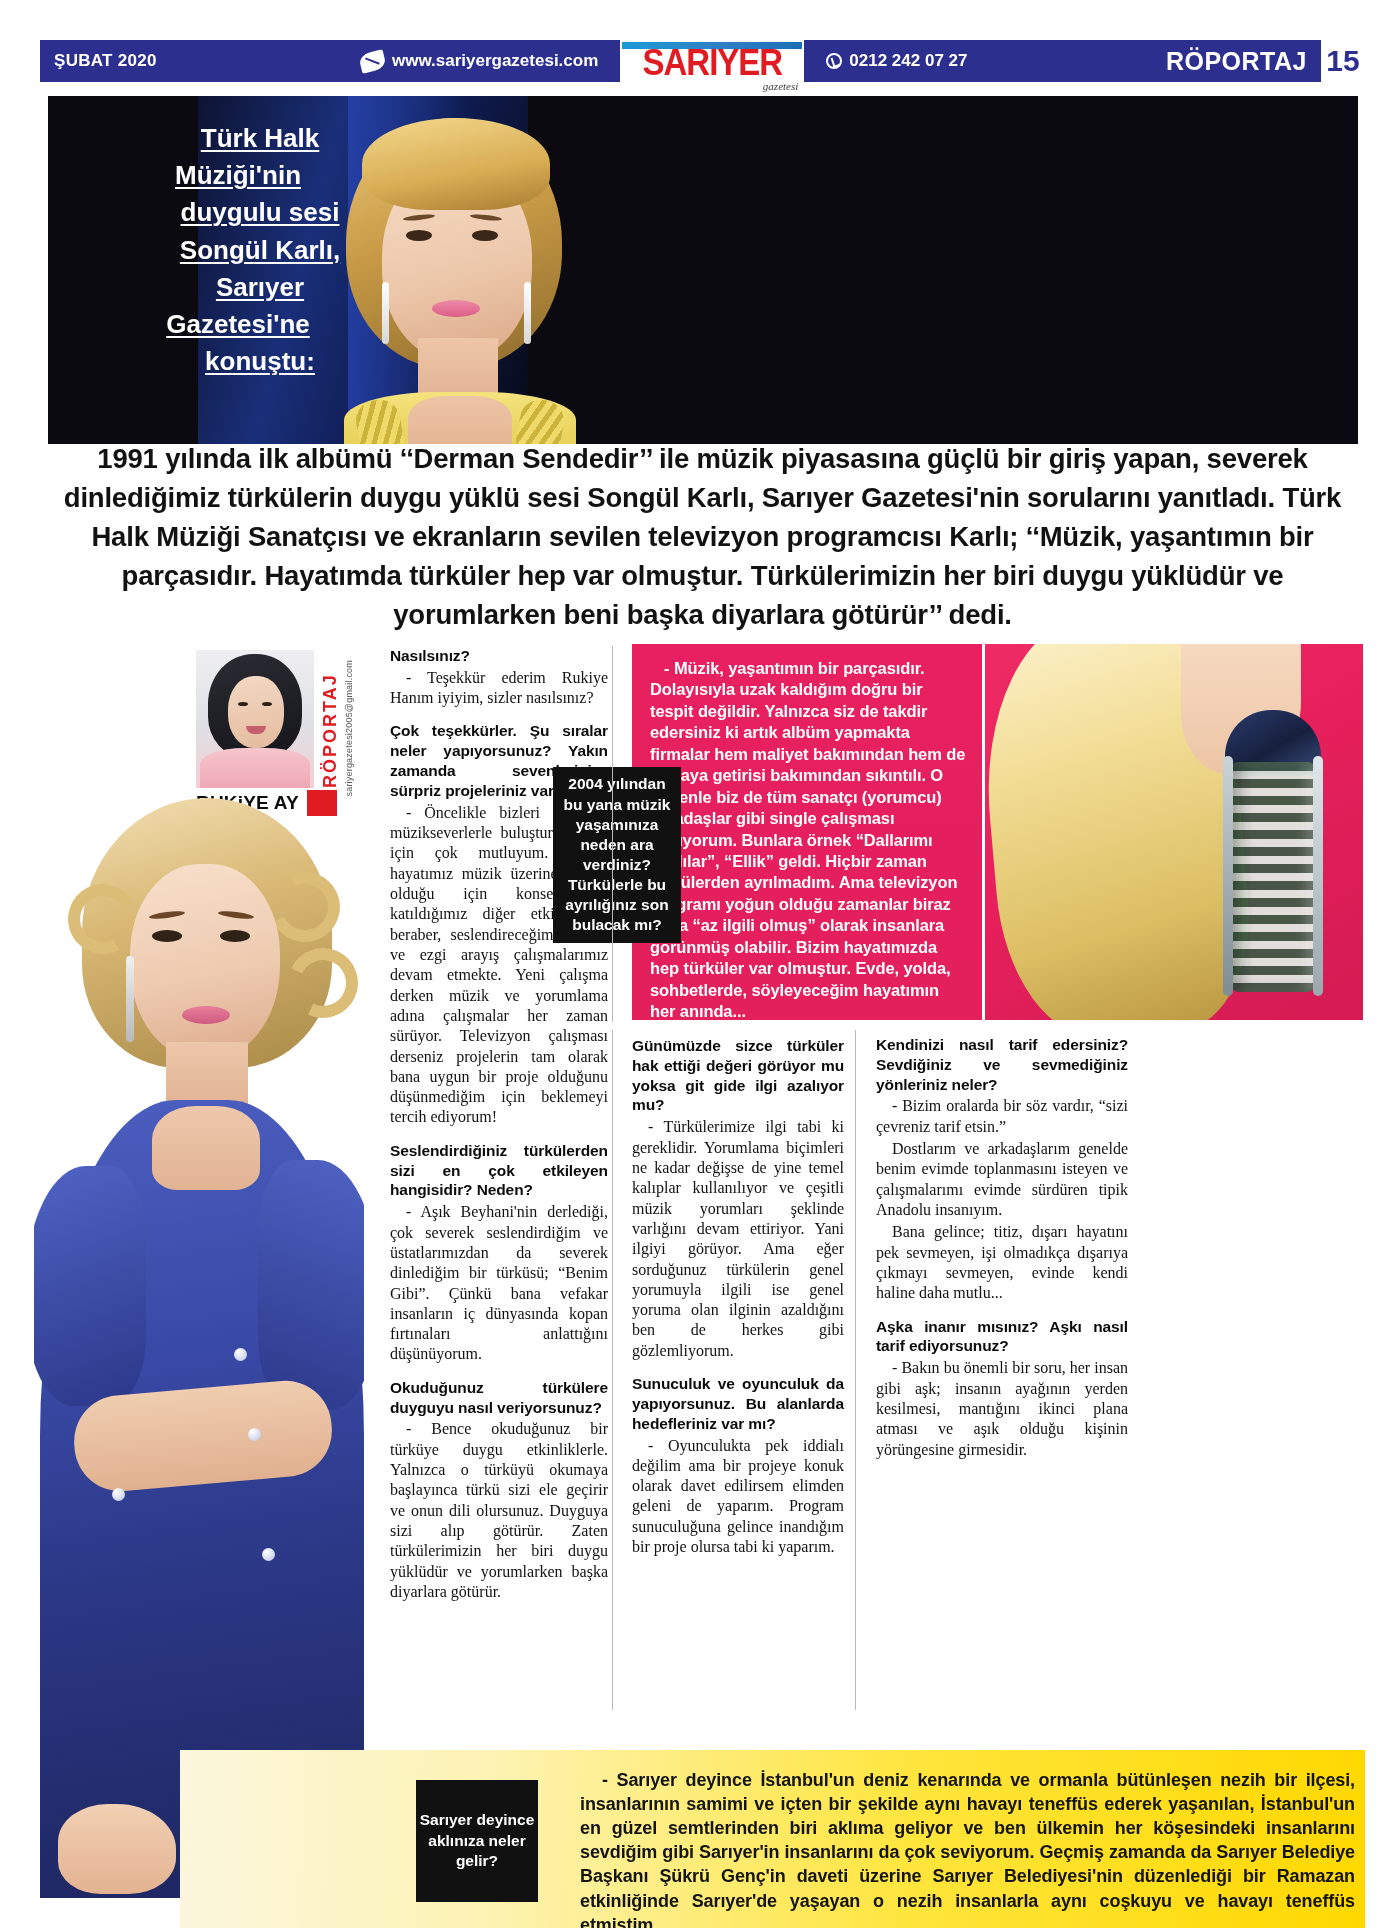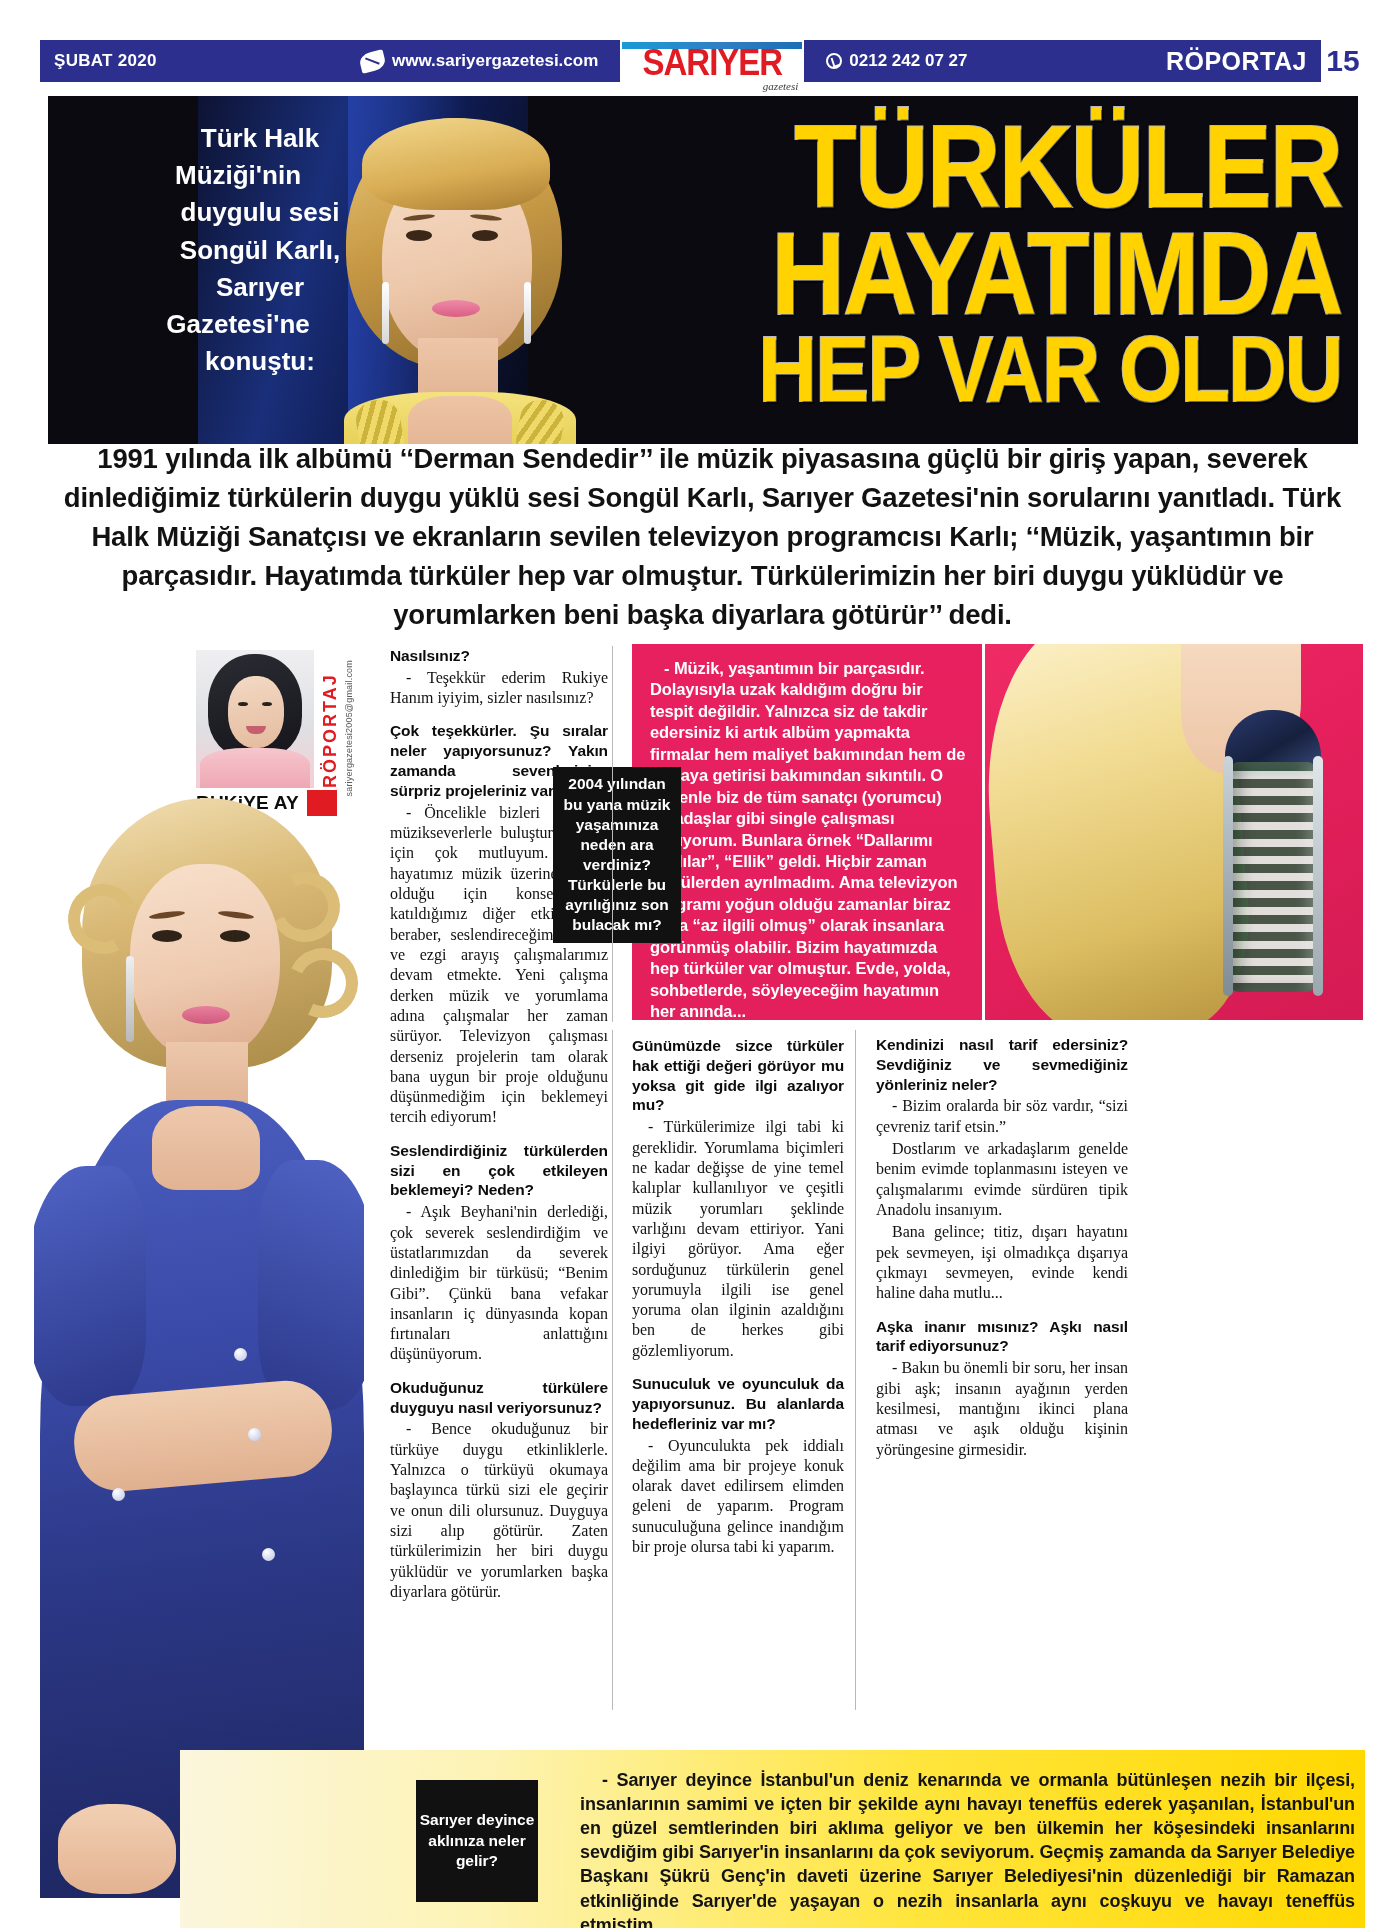--- a/index.html
+++ b/index.html
@@ -260,20 +260,21 @@
     left: 56px; top: 24px;
     width: 268px;
     color: #ffffff;
     font-size: 26px;
     font-weight: 700;
     line-height: 1.43;
     text-align: center;
     font-stretch: condensed;
   }
   .hero-kicker span {
+    text-decoration: underline;
     text-decoration-thickness: 2px;
     text-underline-offset: 3px;
     margin-left: 44px;
   }
 
   .hero-title {
     position: absolute;
     right: 16px; top: 18px;
     text-align: right;
     color: #ffd200;
@@ -666,25 +667,20 @@
   </div>
 
   <div class="hero-kicker">
     <span>Türk Halk Müziği'nin</span><br>
     <span>duygulu sesi</span><br>
     <span>Songül Karlı,</span><br>
     <span>Sarıyer Gazetesi'ne</span><br>
     <span>konuştu:</span>
   </div>
 
-  <div class="hero-title">
-    <div class="ht-l1">TÜRKÜLER</div>
-    <div class="ht-l2">HAYATIMDA</div>
-    <div class="ht-l3">HEP VAR OLDU</div>
-  </div>
 </div>
 
 <div class="lede">1991 yılında ilk albümü ‘‘Derman Sendedir’’ ile müzik piyasasına güçlü bir giriş yapan, severek dinlediğimiz türkülerin duygu yüklü sesi Songül Karlı, Sarıyer Gazetesi'nin sorularını yanıtladı. Türk Halk Müziği Sanatçısı ve ekranların sevilen televizyon programcısı Karlı; ‘‘Müzik, yaşantımın bir parçasıdır. Hayatımda türküler hep var olmuştur. Türkülerimizin her biri duygu yüklüdür ve yorumlarken beni başka diyarlara götürür’’ dedi.</div>
 
 <div class="reporter">
   <div class="rep-photo">
     <div class="rp-hair"></div>
     <div class="rp-face"></div>
     <div class="rp-eye l"></div>
     <div class="rp-eye r"></div>
@@ -699,21 +695,21 @@
     <span class="rep-name-text">RUKiYE AY</span>
     <span class="rep-name-sq"></span>
   </div>
 </div>
 
 <div class="tcol" style="left:390px; top:646px; width:218px;">
   <div class="q">Nasılsınız?</div>
   <div class="a">- Teşekkür ederim Rukiye Hanım iyiyim, sizler nasılsınız?</div>
   <div class="q">Çok teşekkürler. Şu sıralar neler yapıyorsunuz? Yakın zamanda sevenlerinize sürpriz projeleriniz var mı?</div>
   <div class="a">- Öncelikle bizleri Sarıyerli müzikseverlerle buluşturduğunuz için çok mutluyum. Bizim hayatımız müzik üzerine kurulu olduğu için konserlerimiz, katıldığımız diğer etkinliklerle beraber, seslendireceğimiz türkü ve ezgi arayış çalışmalarımız devam etmekte. Yeni çalışma derken müzik ve yorumlama adına çalışmalar her zaman sürüyor. Televizyon çalışması derseniz projelerin tam olarak bana uygun bir proje olduğunu düşünmediğim için beklemeyi tercih ediyorum!</div>
-  <div class="q">Seslendirdiğiniz türkülerden sizi en çok etkileyen beklemeyi? Neden?</div>
+  <div class="q">Seslendirdiğiniz türkülerden sizi en çok etkileyen hangisidir? Neden?</div>
   <div class="a">- Aşık Beyhani'nin derlediği, çok severek seslendirdiğim ve üstatlarımızdan da severek dinlediğim bir türküsü; “Benim Gibi”. Çünkü bana vefakar insanların iç dünyasında kopan fırtınaları anlattığını düşünüyorum.</div>
   <div class="q">Okuduğunuz türkülere duyguyu nasıl veriyorsunuz?</div>
   <div class="a">- Bence okuduğunuz bir türküye duygu etkinliklerle. Yalnızca o türküyü okumaya başlayınca türkü sizi ele geçirir ve onun dili olursunuz. Duyguya sizi alıp götürür. Zaten türkülerimizin her biri duygu yüklüdür ve yorumlarken başka diyarlara götürür.</div>
 </div>
 
 <div class="pink-box">
   <p>- Müzik, yaşantımın bir parçasıdır. Dolayısıyla uzak kaldığım doğru bir tespit değildir. Yalnızca siz de takdir edersiniz ki artık albüm yapmakta firmalar hem maliyet bakımından hem de firmaya getirisi bakımından sıkıntılı. O nedenle biz de tüm sanatçı (yorumcu) arkadaşlar gibi single çalışması yapıyorum. Bunlara örnek “Dallarımı Kırdılar”, “Ellik” geldi. Hiçbir zaman türkülerden ayrılmadım. Ama televizyon programı yoğun olduğu zamanlar biraz daha “az ilgili olmuş” olarak insanlara görünmüş olabilir. Bizim hayatımızda hep türküler var olmuştur. Evde, yolda, sohbetlerde, söyleyeceğim hayatımın her anında...</p>
 </div>
 
 <div class="black-box">2004 yılından bu yana müzik yaşamınıza neden ara verdiniz? Türkülerle bu ayrılığınız son bulacak mı?</div>

